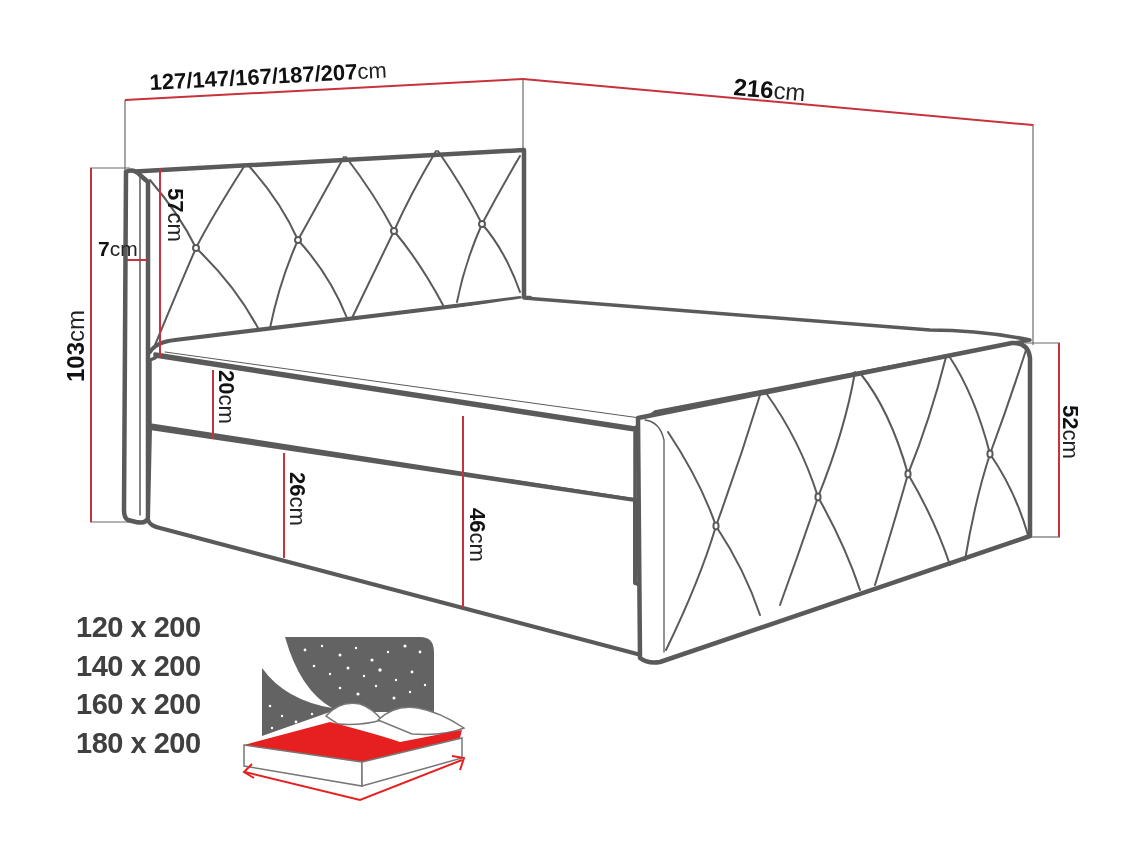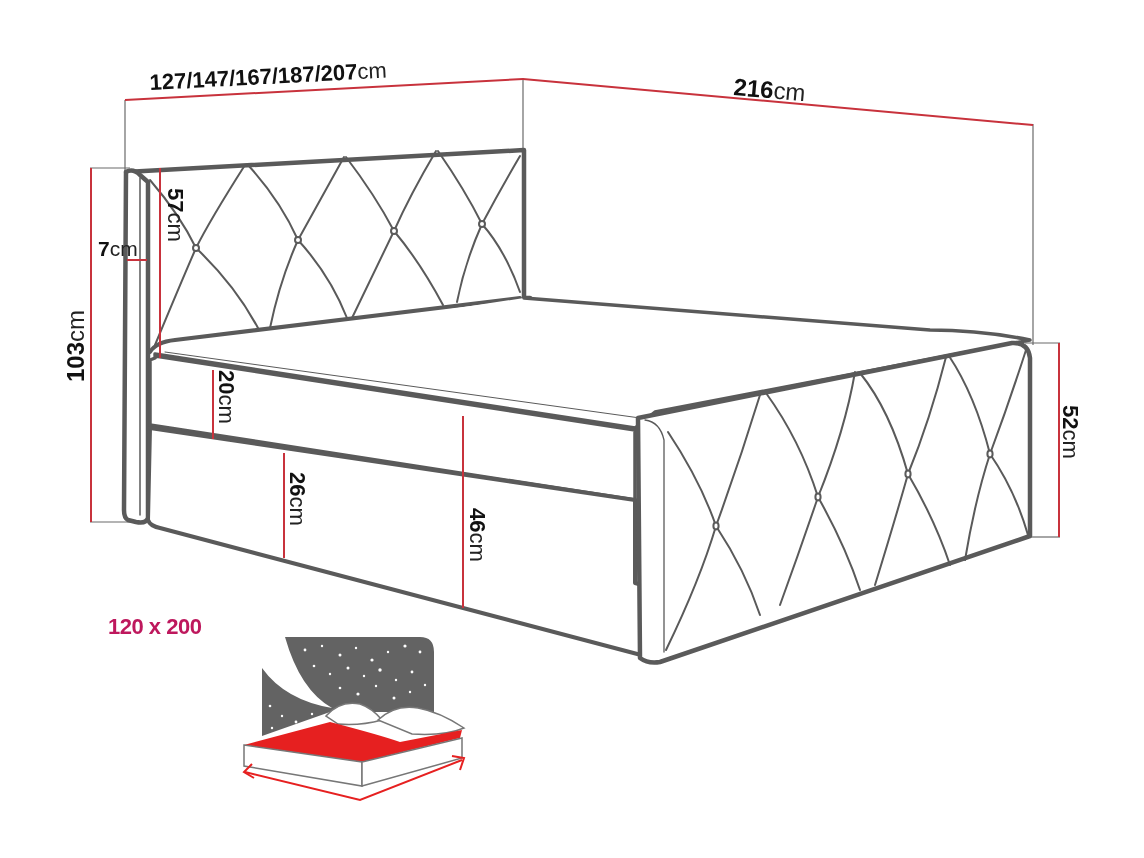--- a/index.html
+++ b/index.html
@@ -2,22 +2,22 @@
 <html><head>
 <meta charset="utf-8">
 <style>
   html, body { margin: 0; padding: 0; background: #ffffff; }
   body { width: 1144px; height: 858px; position: relative; overflow: hidden;
          font-family: "Liberation Sans", "DejaVu Sans", sans-serif; }
   #diagram { position: absolute; left: 0; top: 0; width: 1144px; height: 858px; }
   .dim-bold { font-weight: 700; fill: #111111; }
   .dim-unit { font-weight: 400; fill: #222222; }
   .size-list { position: absolute; left: 76px; top: 608px; width: 160px; }
-  .size-item { font-weight: 700; font-size: 22px; color: #be185d; line-height: 38.5px;
-               letter-spacing: -0.5px; white-space: nowrap; margin-left: 32px; }
+  .size-item { font-weight: 700; font-size: 29px; color: #404040; line-height: 38.5px;
+               letter-spacing: -0.5px; white-space: nowrap; }
 </style>
 </head>
 <body>
 
 <svg id="diagram" viewBox="0 0 1144 858" xmlns="http://www.w3.org/2000/svg">
 
   <g stroke="#6a6a6a" stroke-width="1.2" fill="none">
     <line x1="125" y1="100" x2="125" y2="170"></line>
     <line x1="523" y1="78" x2="523" y2="150"></line>
     <line x1="1033" y1="124" x2="1033" y2="345"></line>
@@ -184,13 +184,16 @@
     <path d="M362 762 L462 738 L462 758 L362 786 Z" fill="#ffffff" stroke="#777777" stroke-width="1.5"></path>
 
     <path d="M245 772 L360 800 L462 760" fill="none" stroke="#e62020" stroke-width="2"></path>
     <path d="M252 764 L244 772 L254 778" fill="none" stroke="#e62020" stroke-width="2"></path>
     <path d="M452 756 L464 758 L460 770" fill="none" stroke="#e62020" stroke-width="2"></path>
   </g>
 </svg>
 
 <div class="size-list">
   <div class="size-item">120 x 200</div>
+  <div class="size-item">140 x 200</div>
+  <div class="size-item">160 x 200</div>
+  <div class="size-item">180 x 200</div>
 </div>
 
 </body></html>

